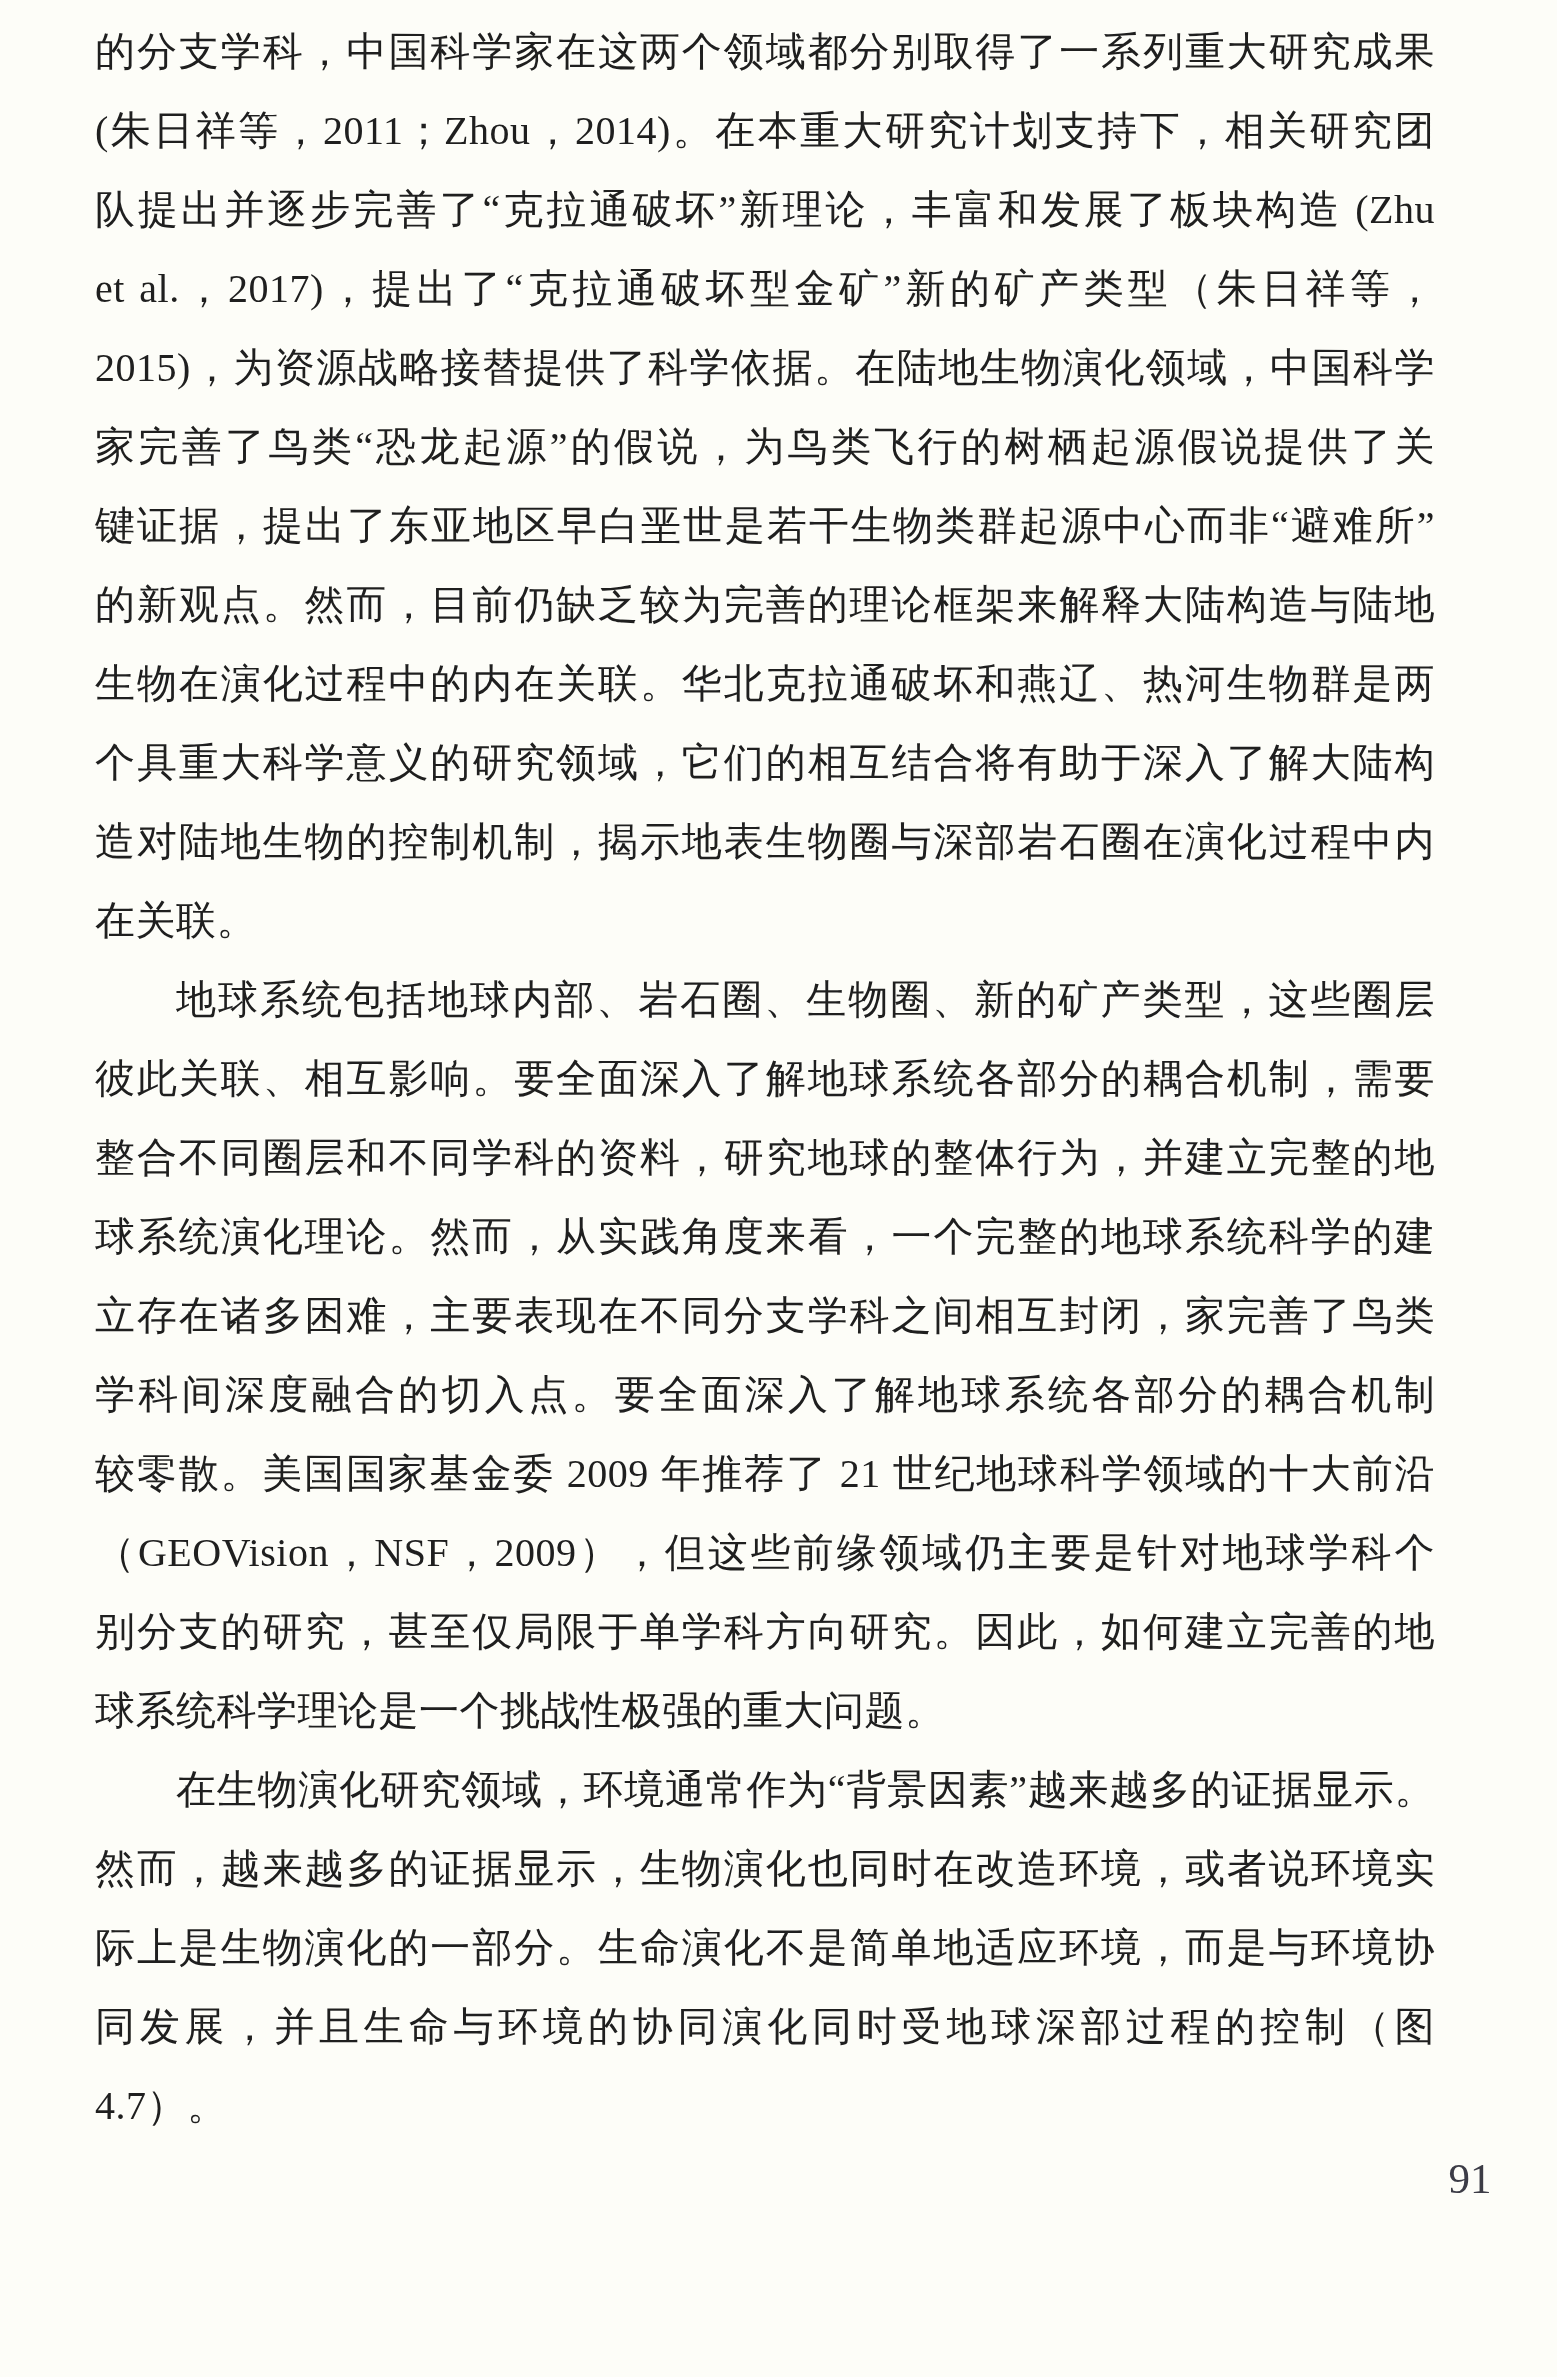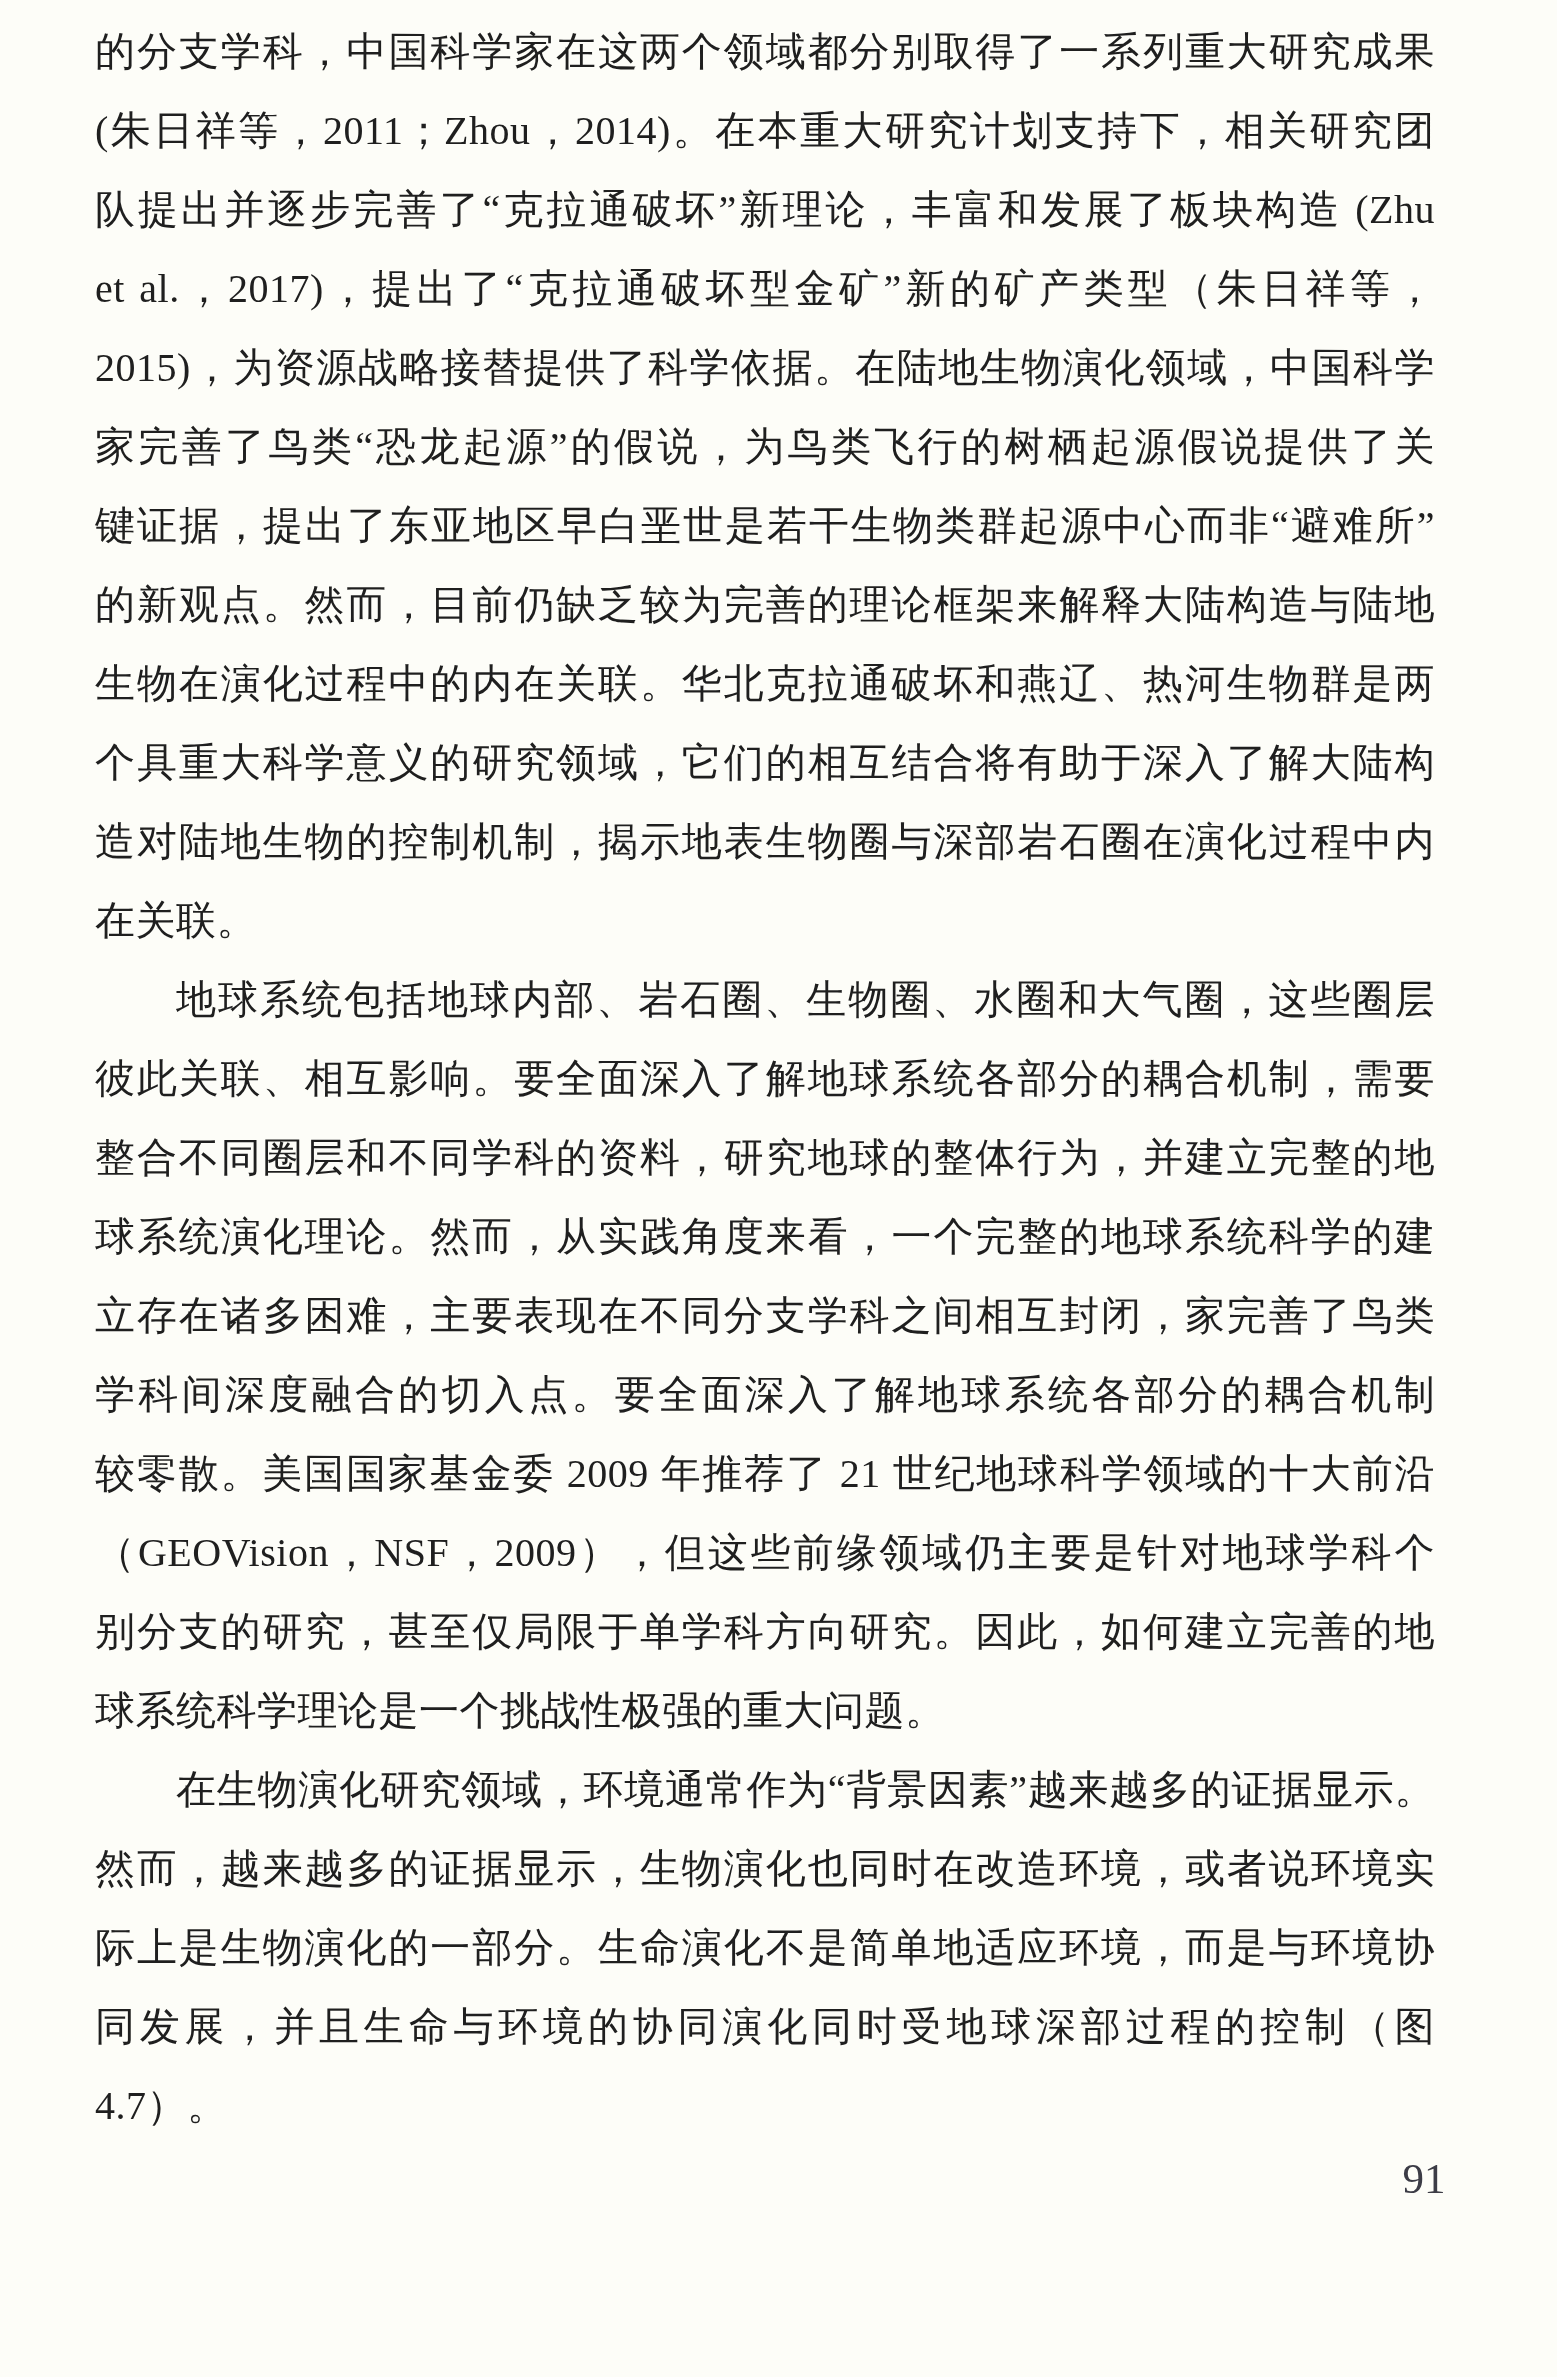--- a/index.html
+++ b/index.html
@@ -33,21 +33,21 @@
     overflow: visible;
   }
   .line.indent {
     padding-left: 81px;
   }
   .line.last {
     text-align-last: left;
   }
   .page-number {
     position: absolute;
-    left: 1391px;
+    left: 1437px;
     top: 2150px;
     width: 66px;
     text-align: center;
     font-size: 43px;
     line-height: 57px;
     color: #3c3c46;
   }
 </style>
 </head>
 <body>
@@ -59,21 +59,21 @@
       <div class="line">队提出并逐步完善了“克拉通破坏”新理论，丰富和发展了板块构造 (Zhu</div>
       <div class="line">et al.，2017)，提出了“克拉通破坏型金矿”新的矿产类型（朱日祥等，</div>
       <div class="line">2015)，为资源战略接替提供了科学依据。在陆地生物演化领域，中国科学</div>
       <div class="line">家完善了鸟类“恐龙起源”的假说，为鸟类飞行的树栖起源假说提供了关</div>
       <div class="line">键证据，提出了东亚地区早白垩世是若干生物类群起源中心而非“避难所”</div>
       <div class="line">的新观点。然而，目前仍缺乏较为完善的理论框架来解释大陆构造与陆地</div>
       <div class="line">生物在演化过程中的内在关联。华北克拉通破坏和燕辽、热河生物群是两</div>
       <div class="line">个具重大科学意义的研究领域，它们的相互结合将有助于深入了解大陆构</div>
       <div class="line">造对陆地生物的控制机制，揭示地表生物圈与深部岩石圈在演化过程中内</div>
       <div class="line last">在关联。</div>
-      <div class="line indent">地球系统包括地球内部、岩石圈、生物圈、水圈和大气圈，这些圈层</div>
+      <div class="line indent">地球系统包括地球内部、岩石圈、生物圈、新的矿产类型，这些圈层</div>
       <div class="line">彼此关联、相互影响。要全面深入了解地球系统各部分的耦合机制，需要</div>
       <div class="line">整合不同圈层和不同学科的资料，研究地球的整体行为，并建立完整的地</div>
       <div class="line">球系统演化理论。然而，从实践角度来看，一个完整的地球系统科学的建</div>
       <div class="line">立存在诸多困难，主要表现在不同分支学科之间相互封闭，家完善了鸟类</div>
       <div class="line">学科间深度融合的切入点。要全面深入了解地球系统各部分的耦合机制</div>
       <div class="line">较零散。美国国家基金委 2009 年推荐了 21 世纪地球科学领域的十大前沿</div>
       <div class="line">（GEOVision，NSF，2009），但这些前缘领域仍主要是针对地球学科个</div>
       <div class="line">别分支的研究，甚至仅局限于单学科方向研究。因此，如何建立完善的地</div>
       <div class="line last">球系统科学理论是一个挑战性极强的重大问题。</div>
       <div class="line indent">在生物演化研究领域，环境通常作为“背景因素”越来越多的证据显示。</div>

